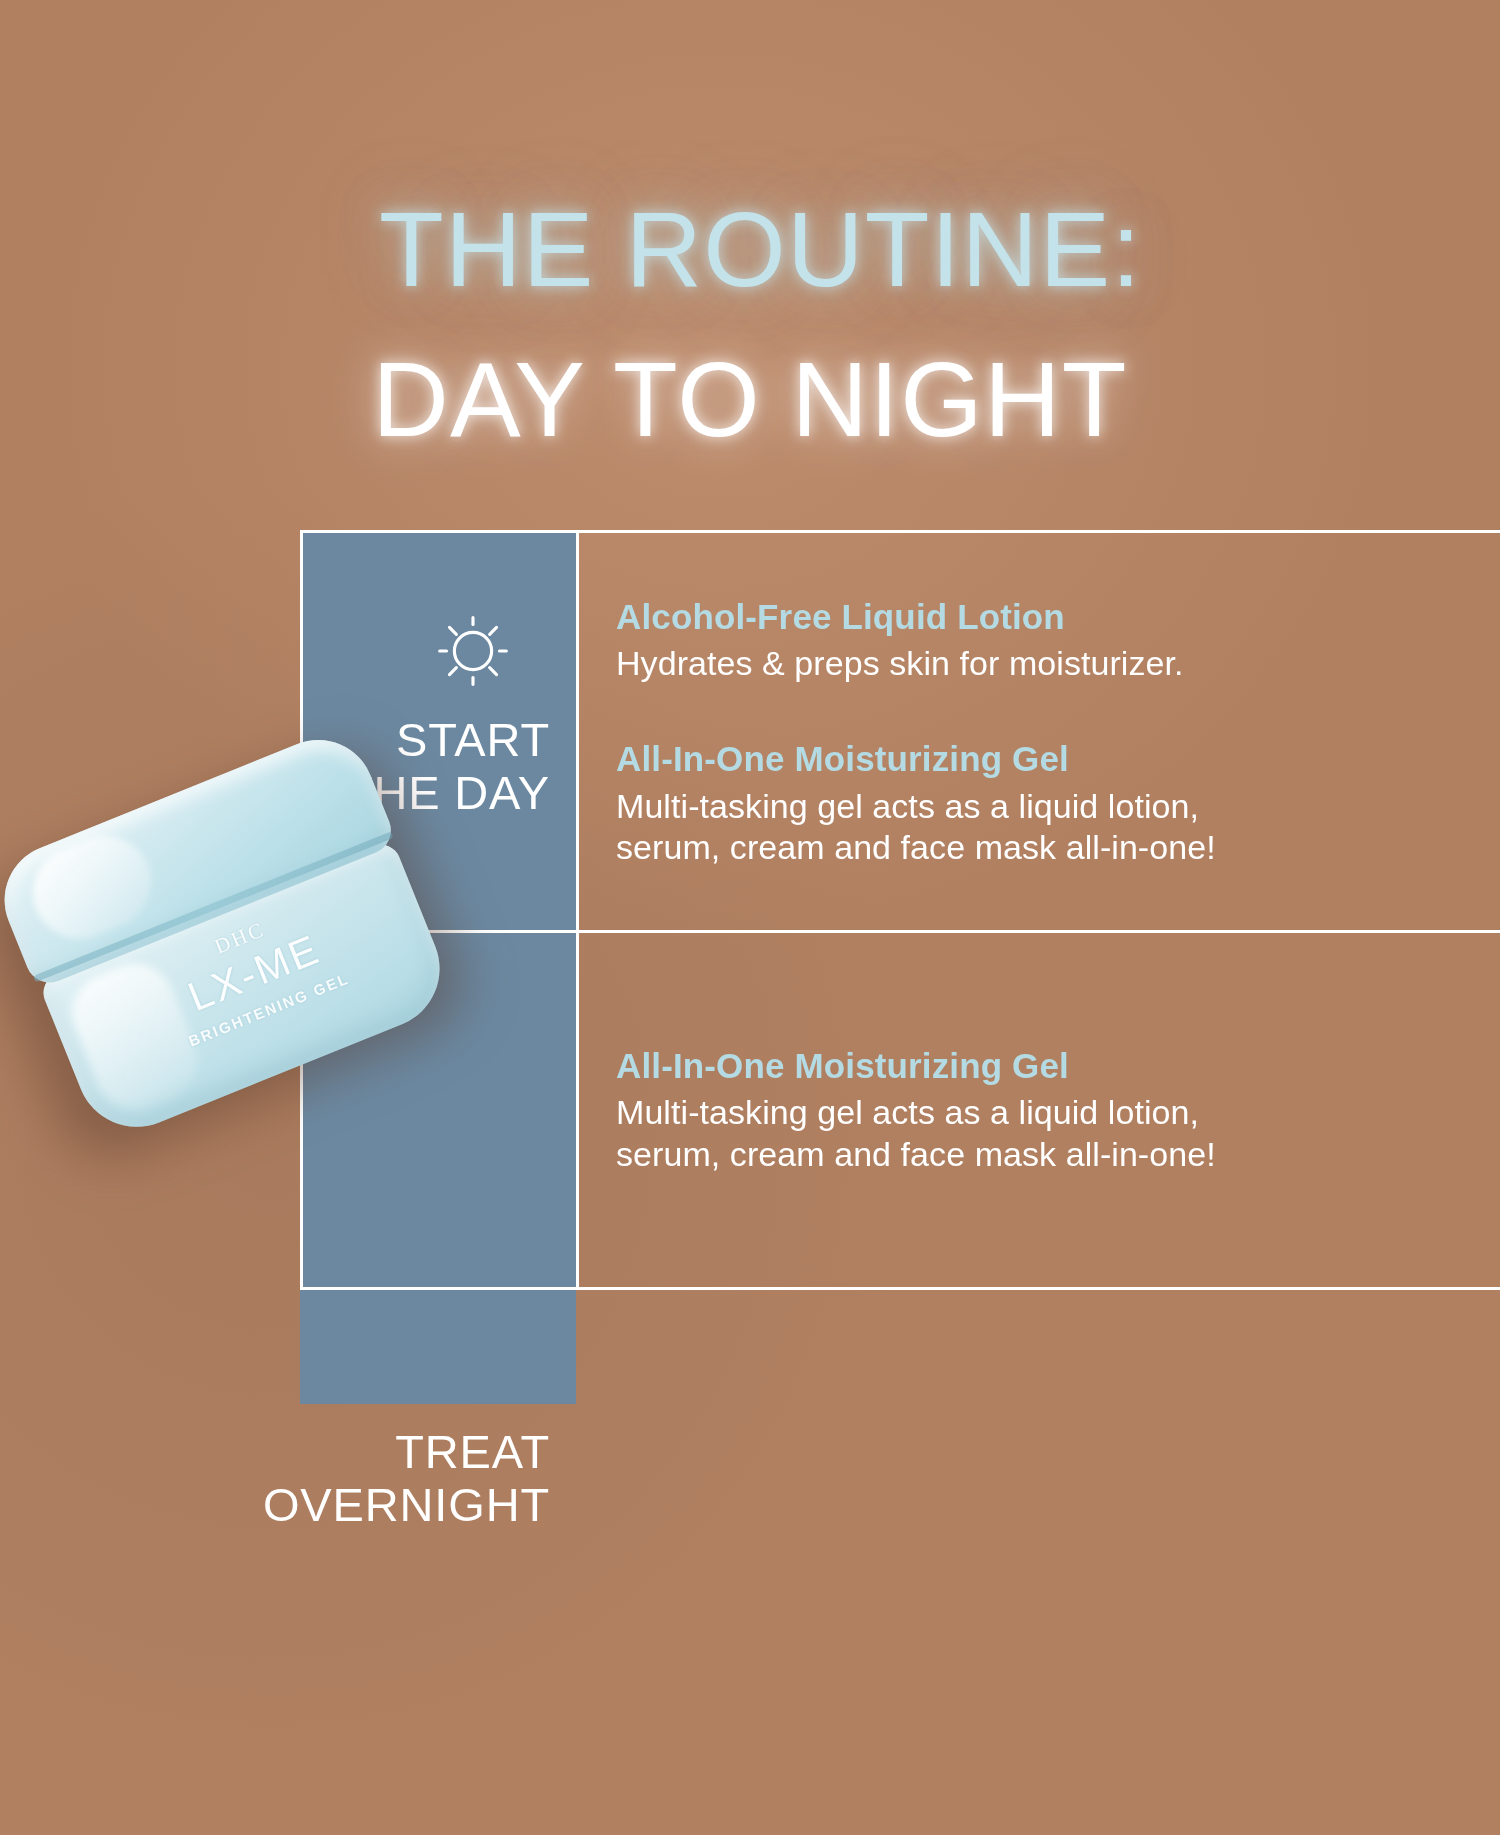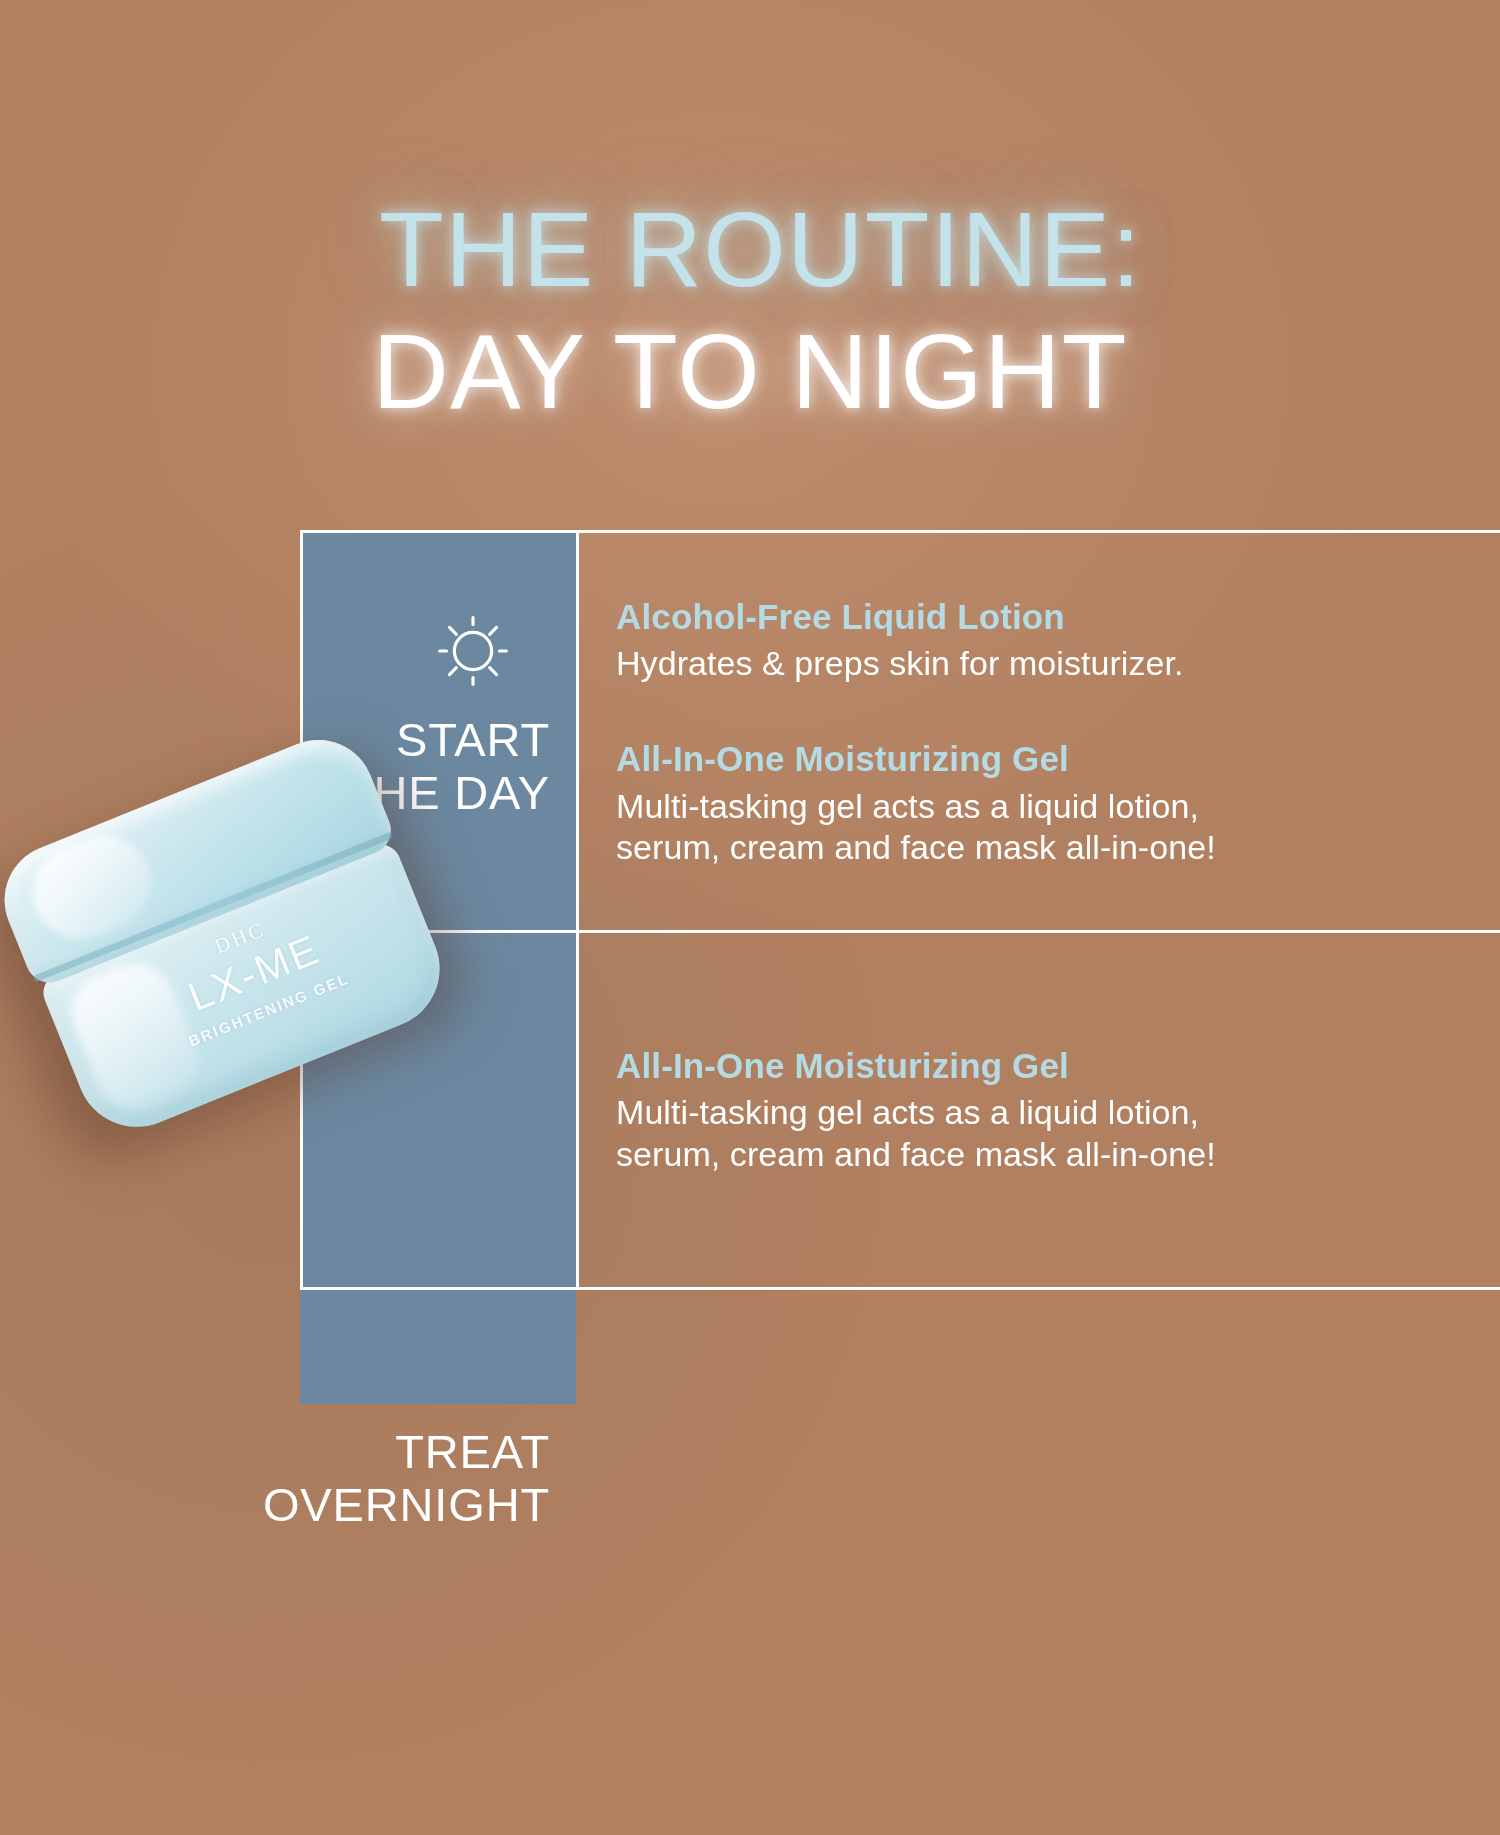--- a/index.html
+++ b/index.html
@@ -53,20 +53,21 @@
     padding-bottom: 16px;
     margin-left: 21px;
   }
   .title-line-2 {
     font-size: 106px;
     color: #ffffff;
     text-shadow:
       0 0 14px rgba(255,255,255,0.85),
       0 0 40px rgba(255,255,255,0.5),
       0 0 80px rgba(255,250,245,0.32);
+    margin-top: 28px;
   }
 
   
   .routine-table {
     position: absolute;
     left: 300px;
     top: 530px;
     width: 1265px;   
     height: 760px;
   }

